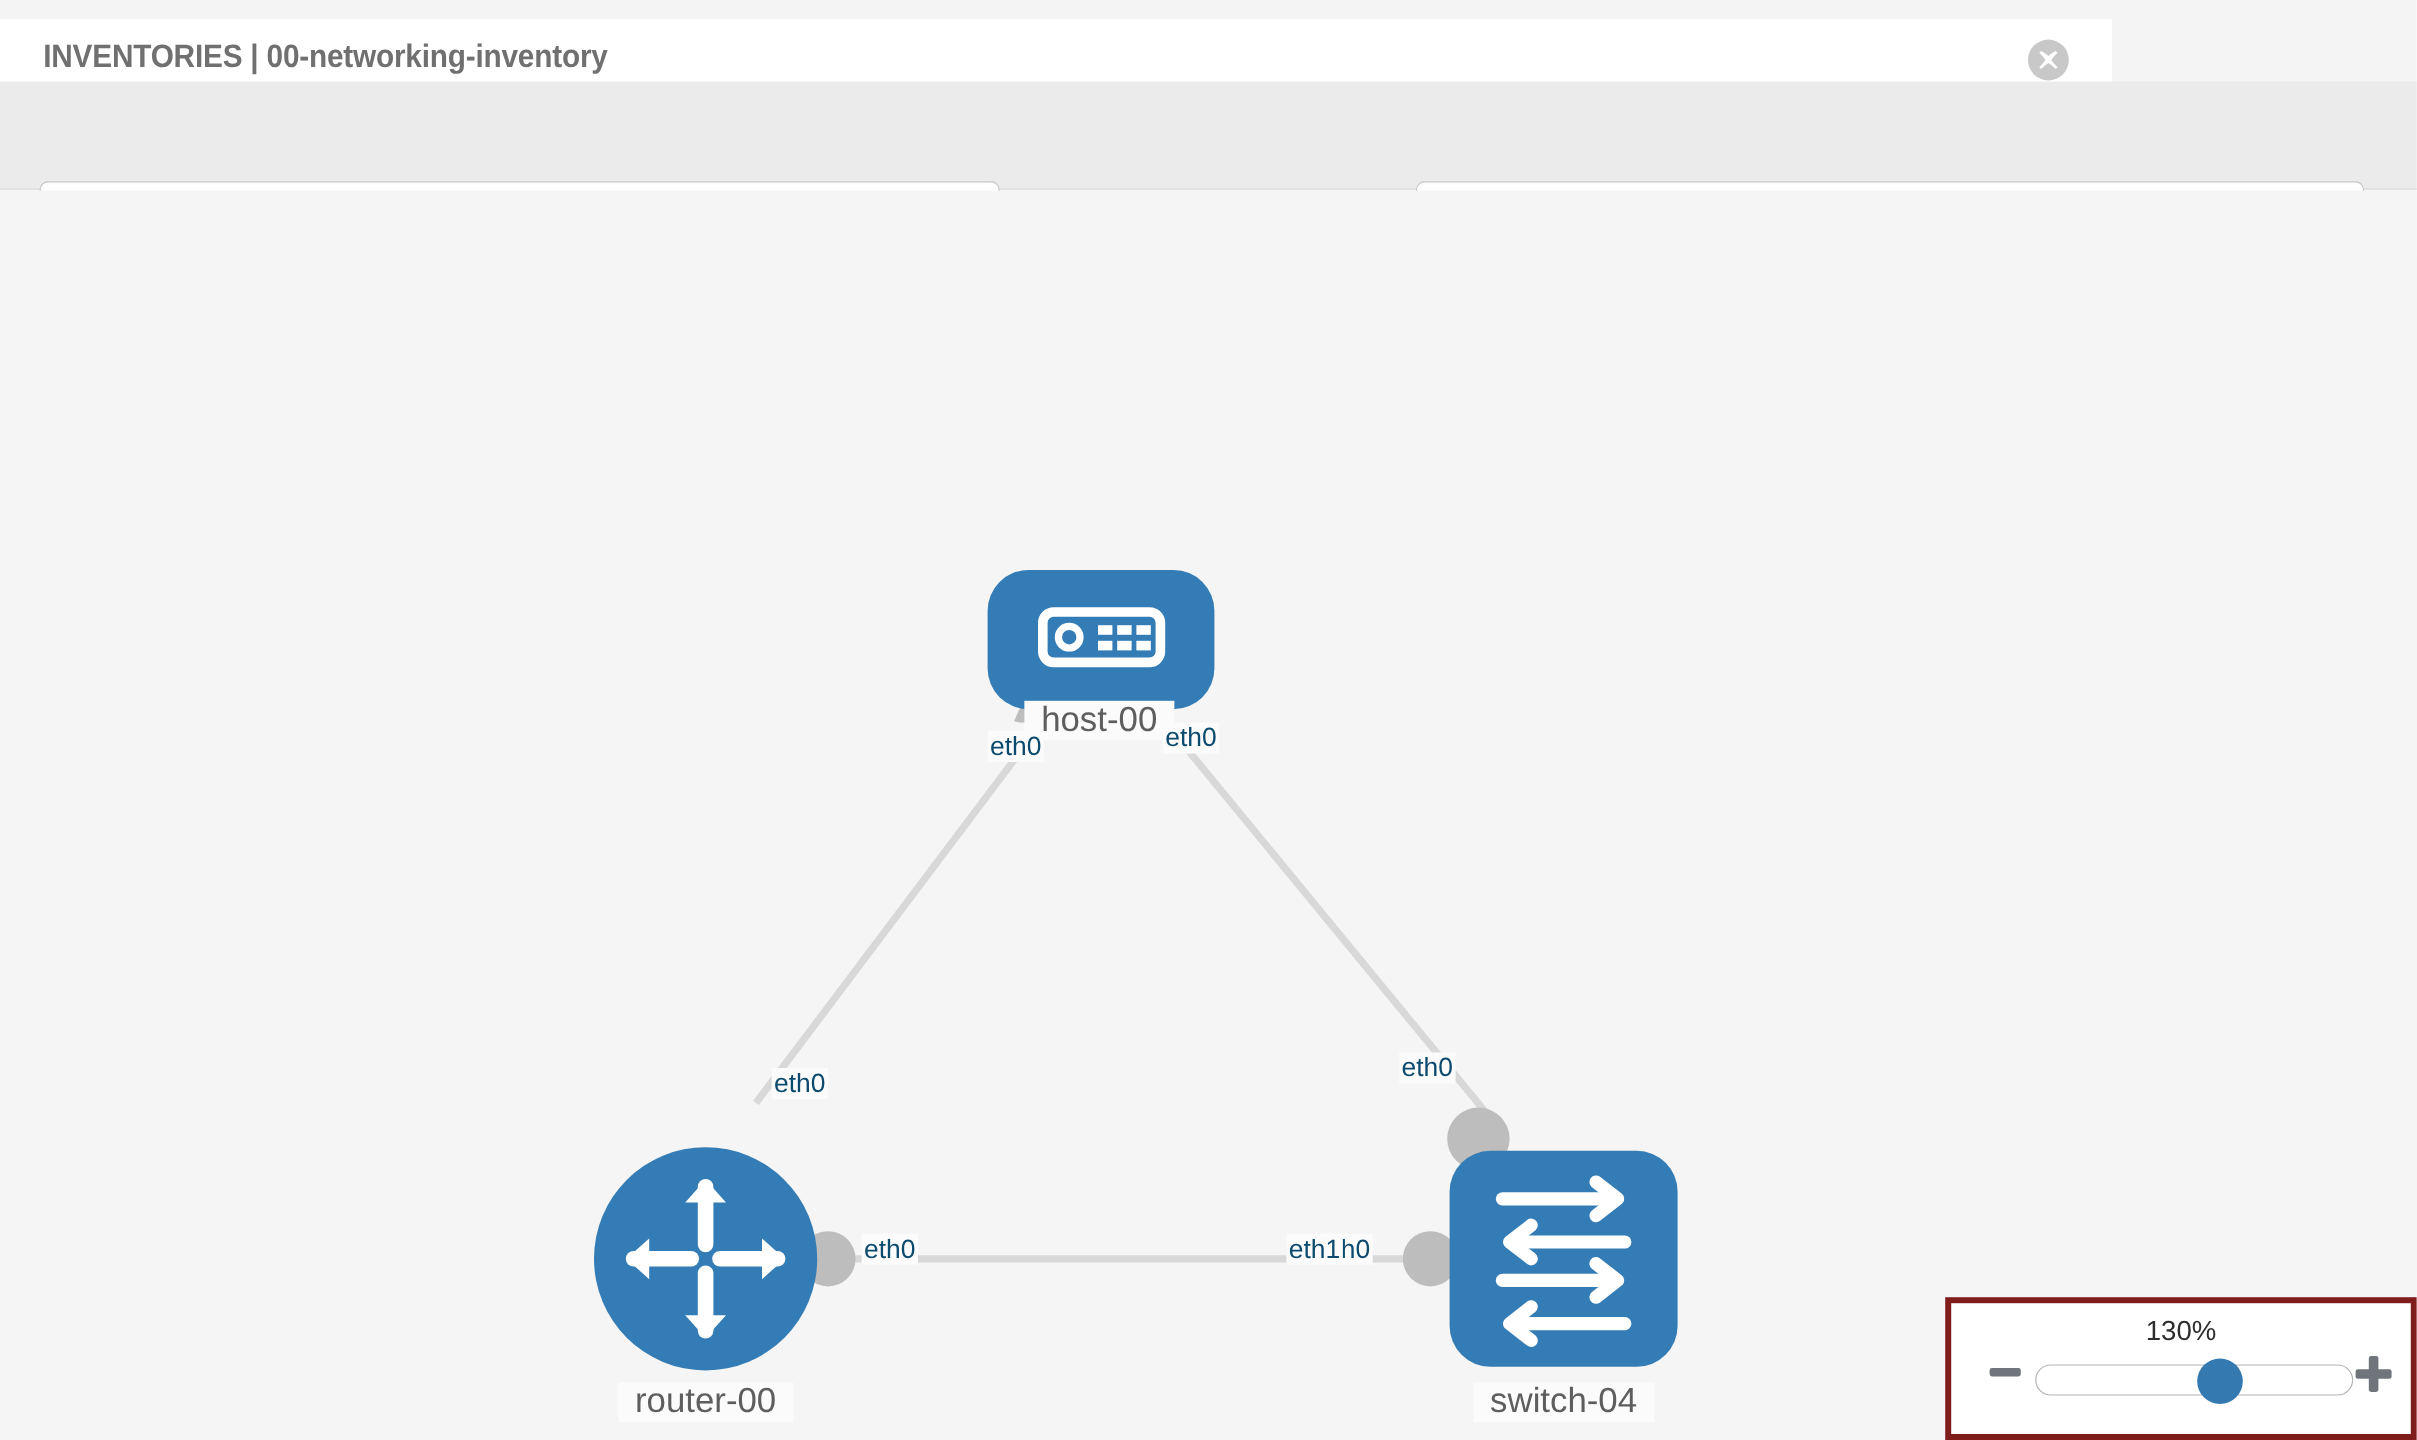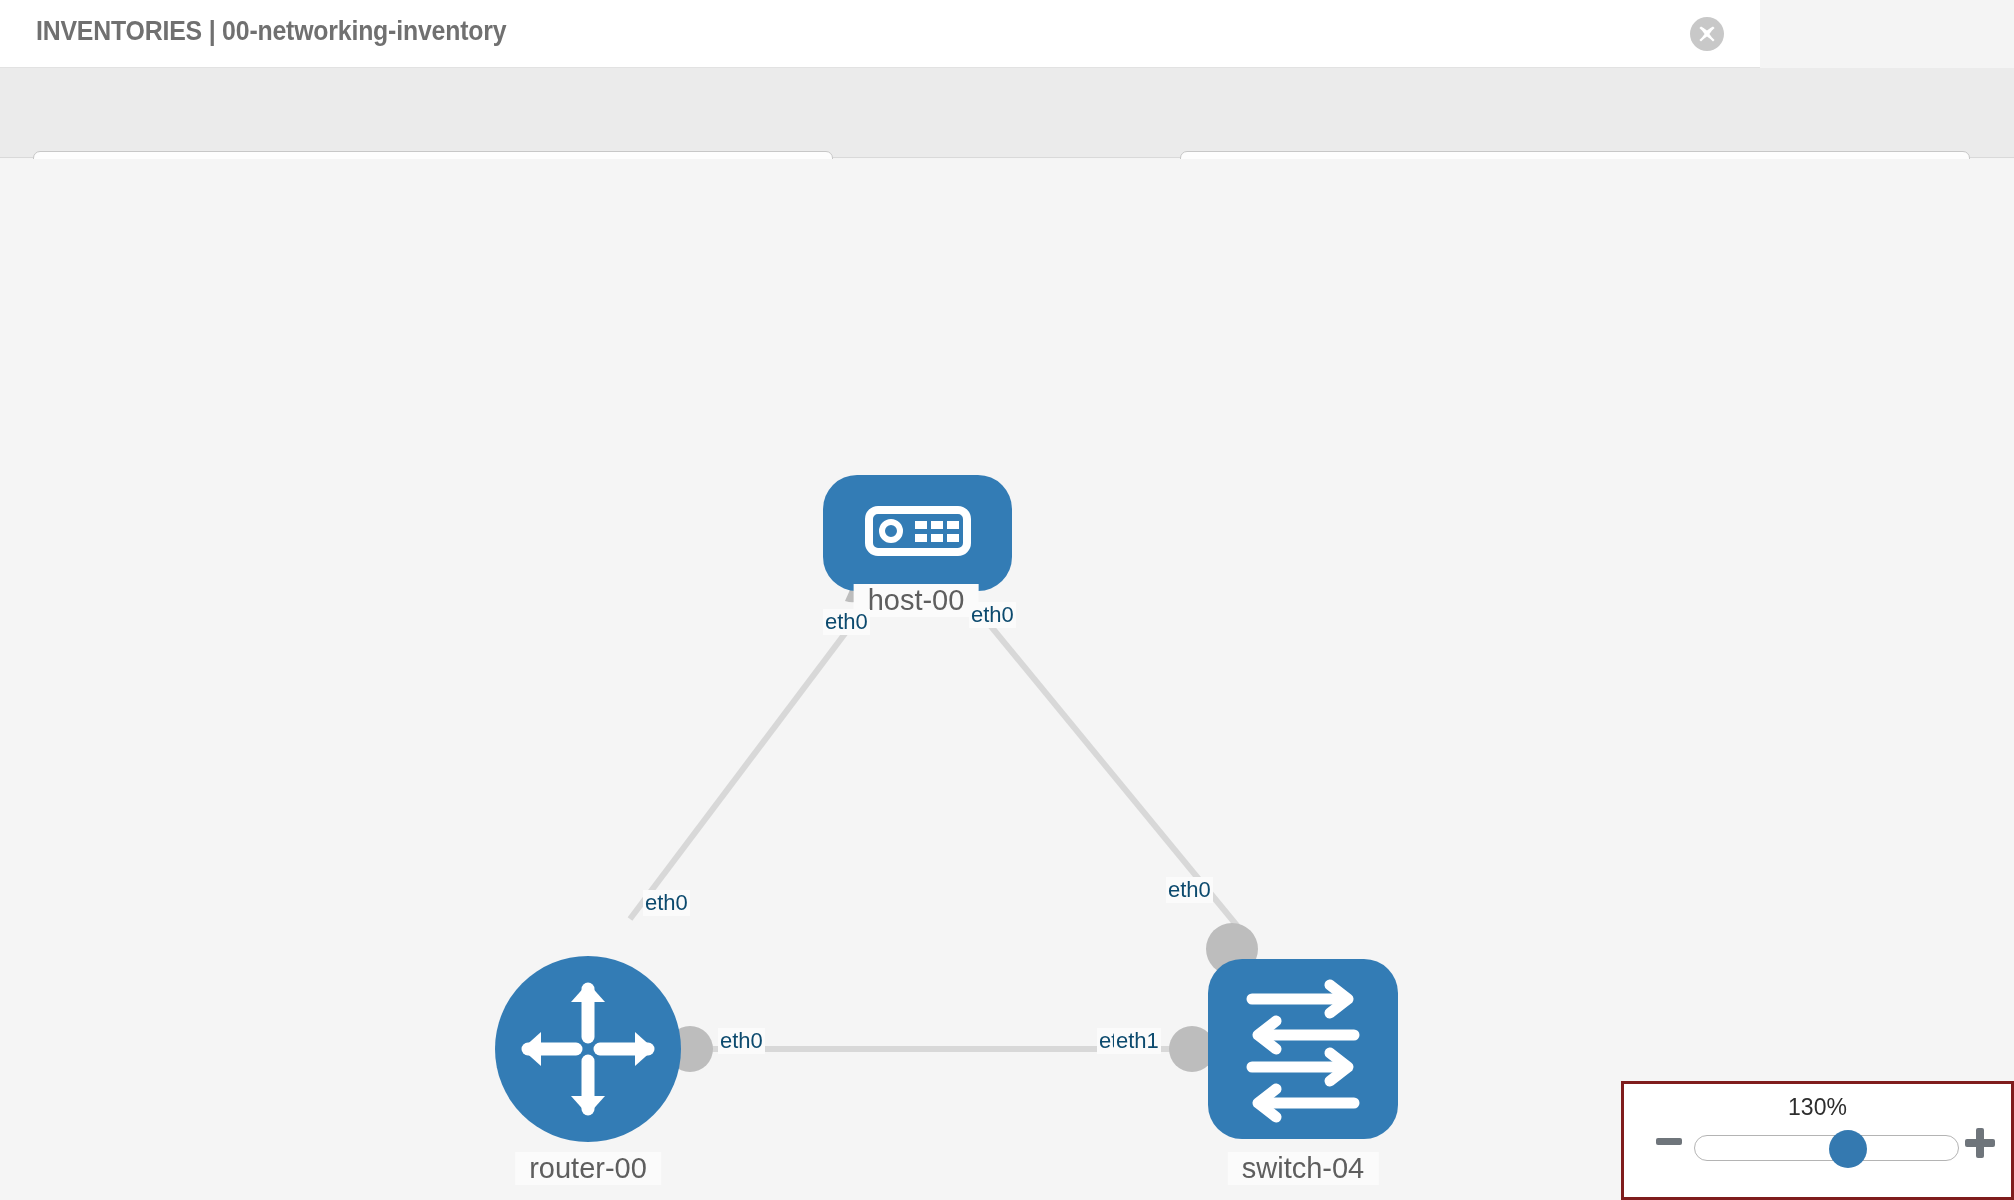--- a/index.html
+++ b/index.html
@@ -8,21 +8,21 @@
     width: 2014px; height: 1200px;
     background: #ffffff;
     font-family: "Liberation Sans", sans-serif;
     overflow: hidden;
   }
 
   
   .app { position: relative; width: 2014px; height: 1200px; background: #f4f4f4; }
 
   .titlebar {
-    position: absolute; left: 0; top: 0; width: 1760px; height: 68px;
+    position: absolute; left: 0; top: 16px; width: 1760px; height: 68px;
     background: #ffffff;
     border-bottom: 1px solid #e2e2e2;
   }
   .title {
     position: absolute; left: 36px; top: 16px;
     font-size: 27px; font-weight: bold; color: #707070;
     letter-spacing: -0.2px;
     transform: scaleX(0.92); transform-origin: left center;
     white-space: nowrap;
   }
@@ -95,21 +95,21 @@
     background: #fbfbfb;
     white-space: nowrap;
     padding: 0 2px;
   }
 
   
   .zoom-panel {
     position: absolute; left: 1621px; top: 1081px;
     width: 393px; height: 119px;
     background: #ffffff;
-    border: 3px solid #7f1d1d;
+    border: 5px solid #7f1d1d;
   }
   .zoom-value {
     position: absolute; top: 10px; left: 0; width: 100%;
     text-align: center;
     font-size: 23px; color: #2d2d2d;
   }
   .zoom-minus, .zoom-plus {
     position: absolute; top: 42px;
     color: #6f757b; cursor: pointer;
   }
@@ -243,21 +243,21 @@
     <div class="node-label" style="left:916px; top:425px;">host-00</div>
     <div class="node-label" style="left:588px; top:993px;text-align:center;">router-00</div>
     <div class="node-label" style="left:1303px; top:993px;">switch-04</div>
 
     <div class="iface-label" style="left:823px; top:450px;">eth0</div>
     <div class="iface-label" style="left:969px; top:443px;">eth0</div>
     <div class="iface-label" style="left:643px; top:731px;">eth0</div>
     <div class="iface-label" style="left:1166px; top:718px;">eth0</div>
     <div class="iface-label" style="left:718px; top:869px;">eth0</div>
     <div class="iface-label" style="left:1097px; top:869px;">eth0</div>
-    <div class="iface-label" style="left:1114px; top:869px;">eth1</div>
+    <div class="iface-label" style="left:1072px; top:869px;">eth1</div>
 
   </div>
 
   <div class="zoom-panel">
     <div class="zoom-value">130%</div>
 
     <div class="zoom-minus">
       <svg width="30" height="30" viewBox="0 0 30 30">
           <rect x="2" y="12" width="26" height="7" rx="2" fill="#6f757b"></rect>
         </svg>

